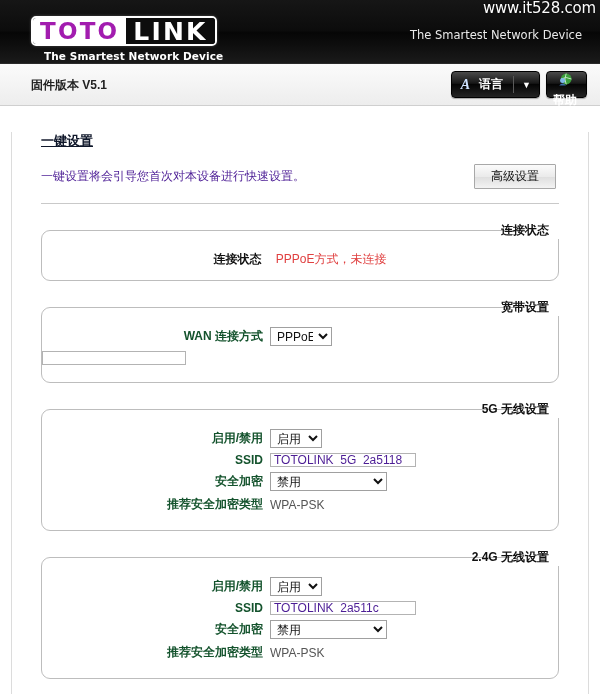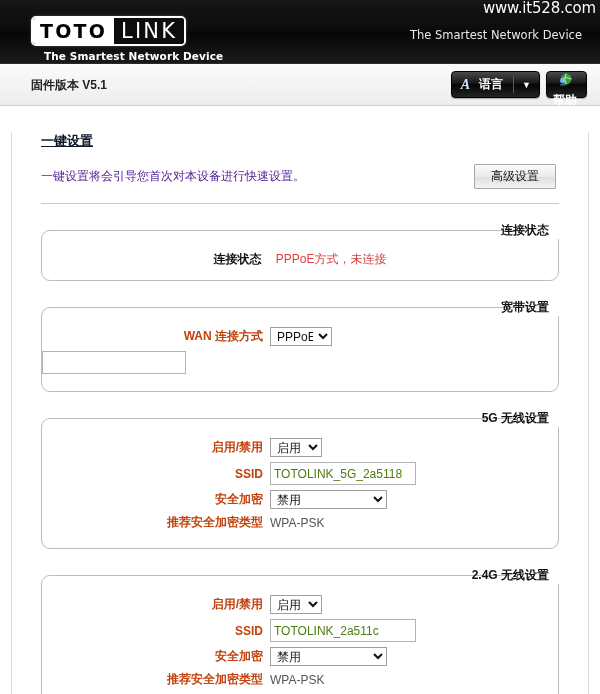--- a/index.html
+++ b/index.html
@@ -54,36 +54,36 @@
     border: 2px solid #ffffff;
     border-radius: 5px;
     overflow: hidden;
     display: inline-flex;
     height: 26px;
     align-items: stretch;
     box-shadow: 0 0 3px rgba(255,255,255,0.25);
   }
   .logo-toto {
     background: #ffffff;
-    color: #000000;
+    color: #a21caf;
     font-family: "DejaVu Sans", sans-serif;
     font-weight: bold;
-    font-size: 19px;
+    font-size: 23px;
     letter-spacing: 2.2px;
     padding: 0 5px 0 7px;
     display: flex;
     align-items: center;
     line-height: 1;
   }
   .logo-link {
     background: #0d0d0d;
     color: #ffffff;
     font-family: "DejaVu Sans", sans-serif;
-    font-weight: normal;
-    font-size: 21px;
+    font-weight: bold;
+    font-size: 25px;
     letter-spacing: 2.2px;
     padding: 0 7px 0 7px;
     display: flex;
     align-items: center;
     line-height: 1;
     border-left: 2px solid #fff;
   }
   .logo-tagline {
     color: #ffffff;
     font-family: "DejaVu Sans", sans-serif;
@@ -267,21 +267,21 @@
     display: flex;
     align-items: center;
     margin: 5px 0;
   }
   .flabel {
     width: 228px;
     text-align: right;
     padding-right: 7px;
     font-weight: bold;
     font-size: 12px;
-    color: #c2410c;
+    color: #14532d;
     box-sizing: border-box;
     white-space: nowrap;
   }
   .fctl { flex: 1; }
 
   select.sel {
     font-family: "Liberation Sans", sans-serif;
     font-size: 12px;
     color: #111;
     border: 1px solid #a0a0a0;
@@ -290,24 +290,24 @@
     height: 19px;
     box-sizing: border-box;
   }
   select.sel-wan  { width: 62px; }
   select.sel-en   { width: 52px; }
   select.sel-sec  { width: 117px; }
 
   input.txt {
     font-family: "Liberation Sans", sans-serif;
     font-size: 12px;
-    color: #4d7c0f;
+    color: #4c1d95;
     border: 1px solid #b3b3b3;
     background: #fff;
-    height: 23px;
+    height: 14px;
     box-sizing: border-box;
     padding: 1px 3px;
   }
   input.txt-wan { width: 144px; }
   input.txt-ssid { width: 146px; }
 
   .static-val {
     font-size: 12px;
     color: #555;
     font-weight: normal;

